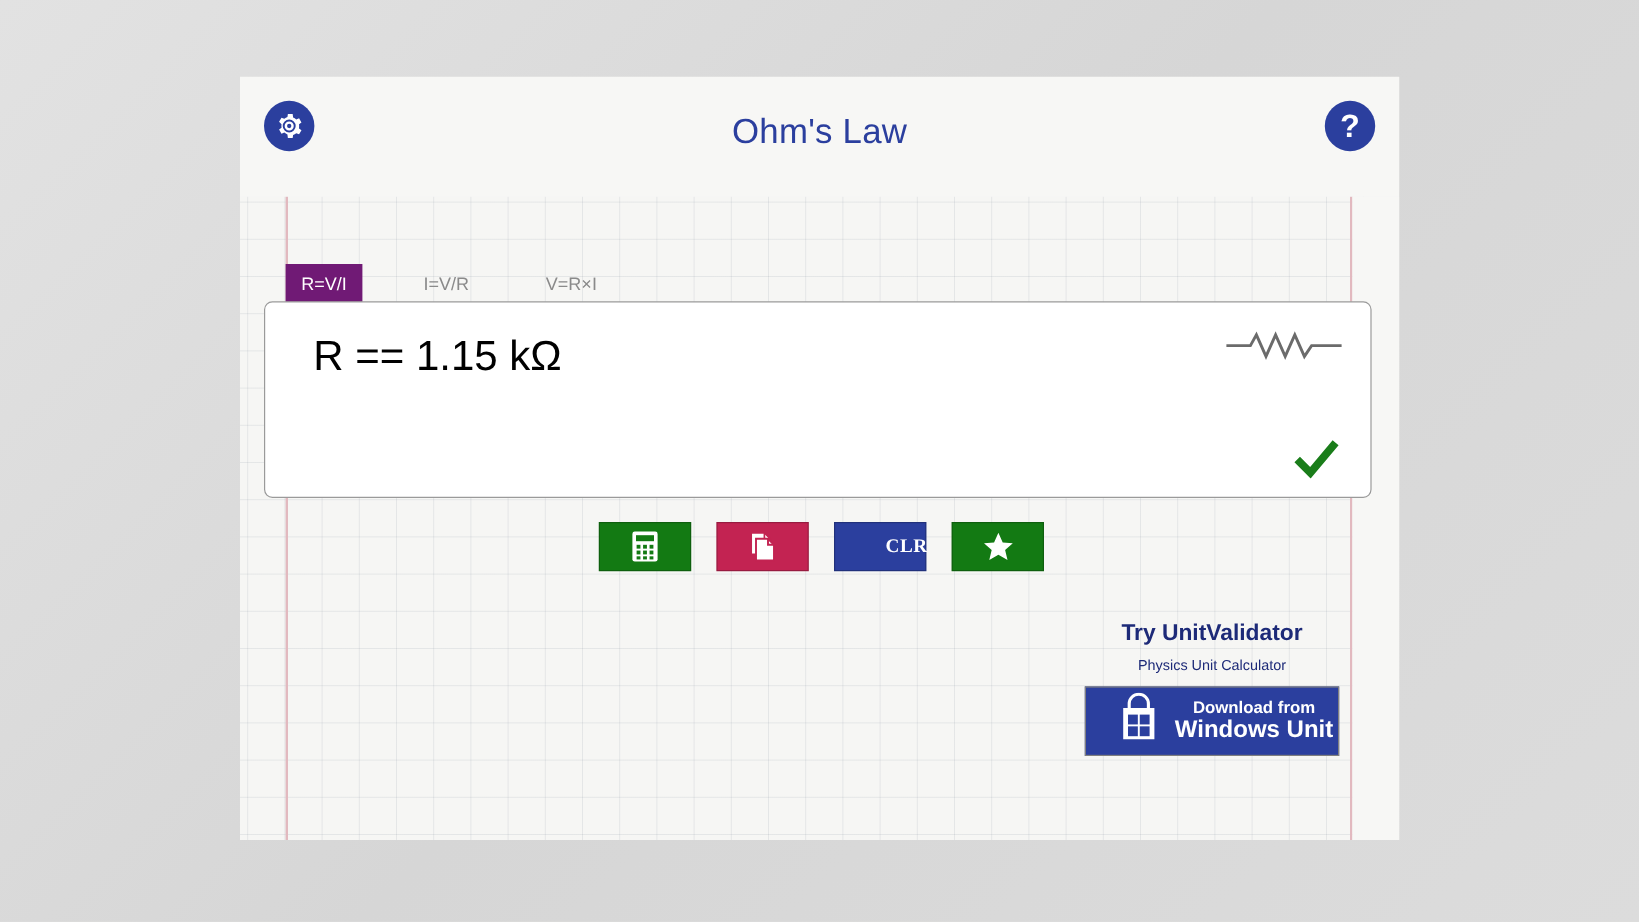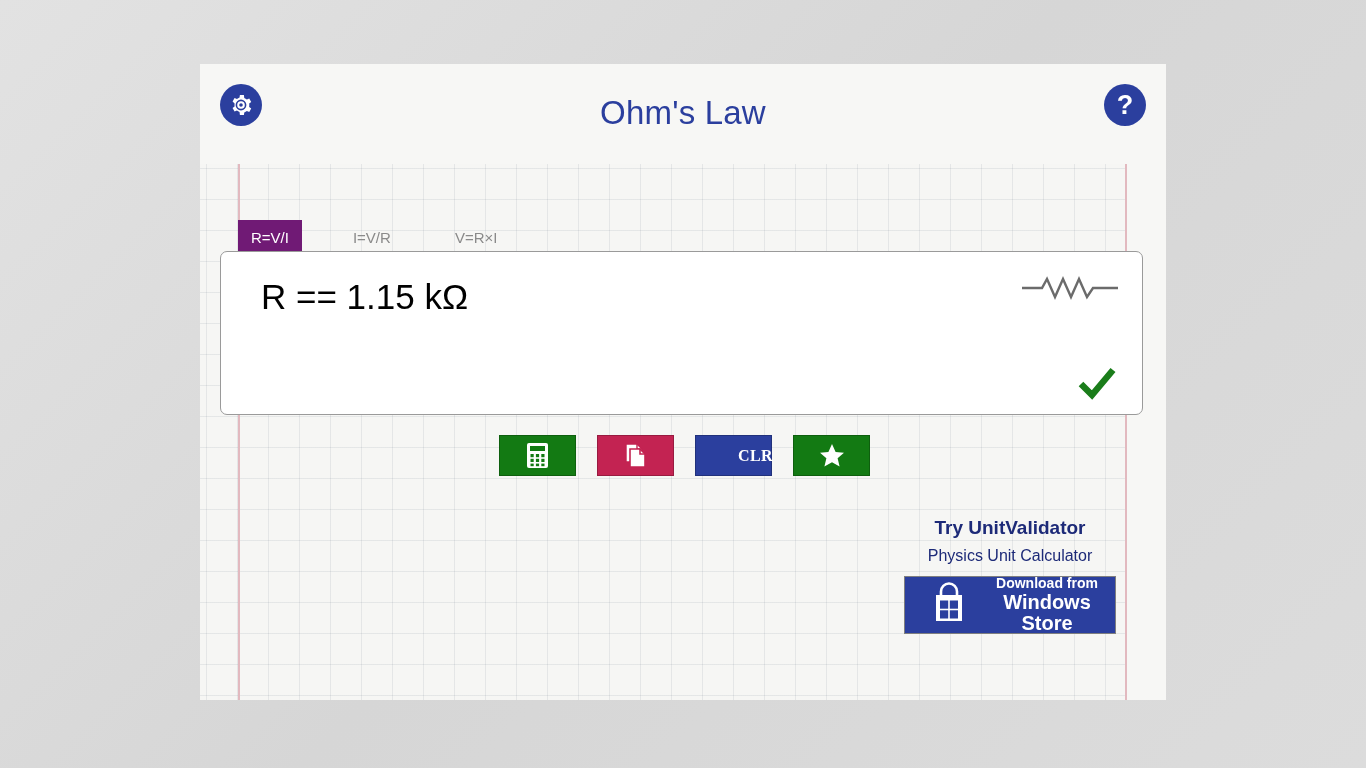--- a/index.html
+++ b/index.html
@@ -60,21 +60,21 @@
     font-family: "Liberation Sans", sans-serif;
     user-select: none;
   }
 
   #app-title {
     position: absolute;
     left: 0;
     top: 30px;
     width: 100%;
     text-align: center;
-    font-size: 33px;
+    font-size: 29px;
     color: #2b3f9e;
     font-family: "Liberation Sans", sans-serif;
     letter-spacing: 0.2px;
   }
 
   
   #paper {
     position: absolute;
     left: 0;
     top: 100px;
@@ -240,21 +240,21 @@
   }
   #promo-title {
     font-size: 19px;
     font-weight: bold;
     color: #1d2a78;
     font-family: "Liberation Sans", sans-serif;
     line-height: 1.2;
   }
   #promo-sub {
     margin-top: 7px;
-    font-size: 16px;
+    font-size: 12px;
     color: #1d2a78;
     font-family: "Liberation Sans", sans-serif;
   }
   #store-badge {
     margin-top: 11px;
     width: 212px;
     height: 58px;
     background: #2b3f9e;
     border: 1px solid #7f7f7f;
     box-sizing: border-box;
@@ -393,19 +393,19 @@
             <path d="M12 13 V9.5 a8 8 0 0 1 16 0 V13" fill="none" stroke="#ffffff" stroke-width="2.6"></path>
             <path d="M7 13 h26 v26 h-26 z" fill="#ffffff"></path>
             <rect x="11" y="18.5" width="8.2" height="8.2" fill="#2b3f9e"></rect>
             <rect x="20.8" y="18.5" width="8.2" height="8.2" fill="#2b3f9e"></rect>
             <rect x="11" y="28.3" width="8.2" height="8.2" fill="#2b3f9e"></rect>
             <rect x="20.8" y="28.3" width="8.2" height="8.2" fill="#2b3f9e"></rect>
           </svg>
         </span>
         <span class="txt">
           <span class="small">Download from</span>
-          <span class="big">Windows Store</span>
+          <span class="big">Windows Unit</span>
         </span>
       </div>
     </div>
 
   </div>
 </div>
 
 </body></html>

